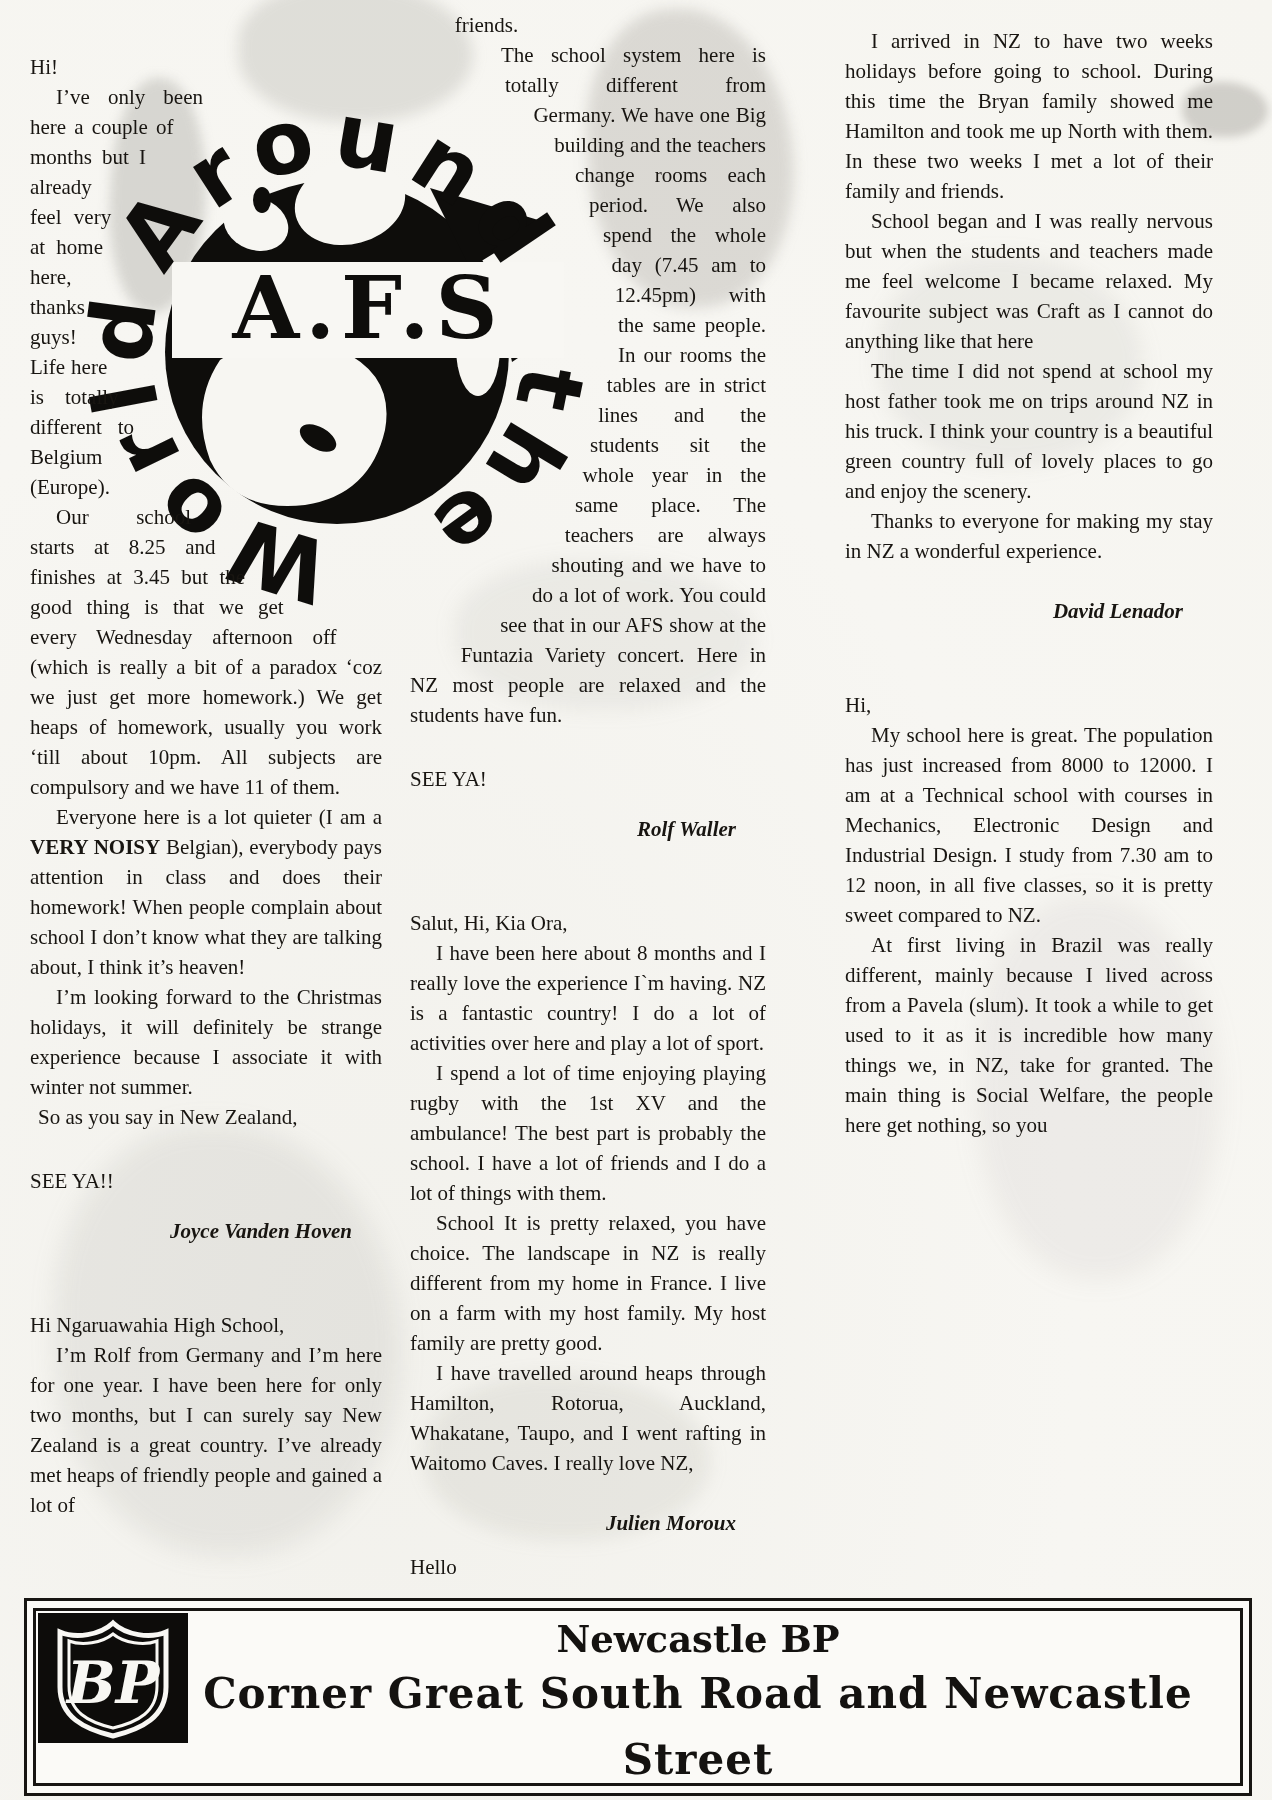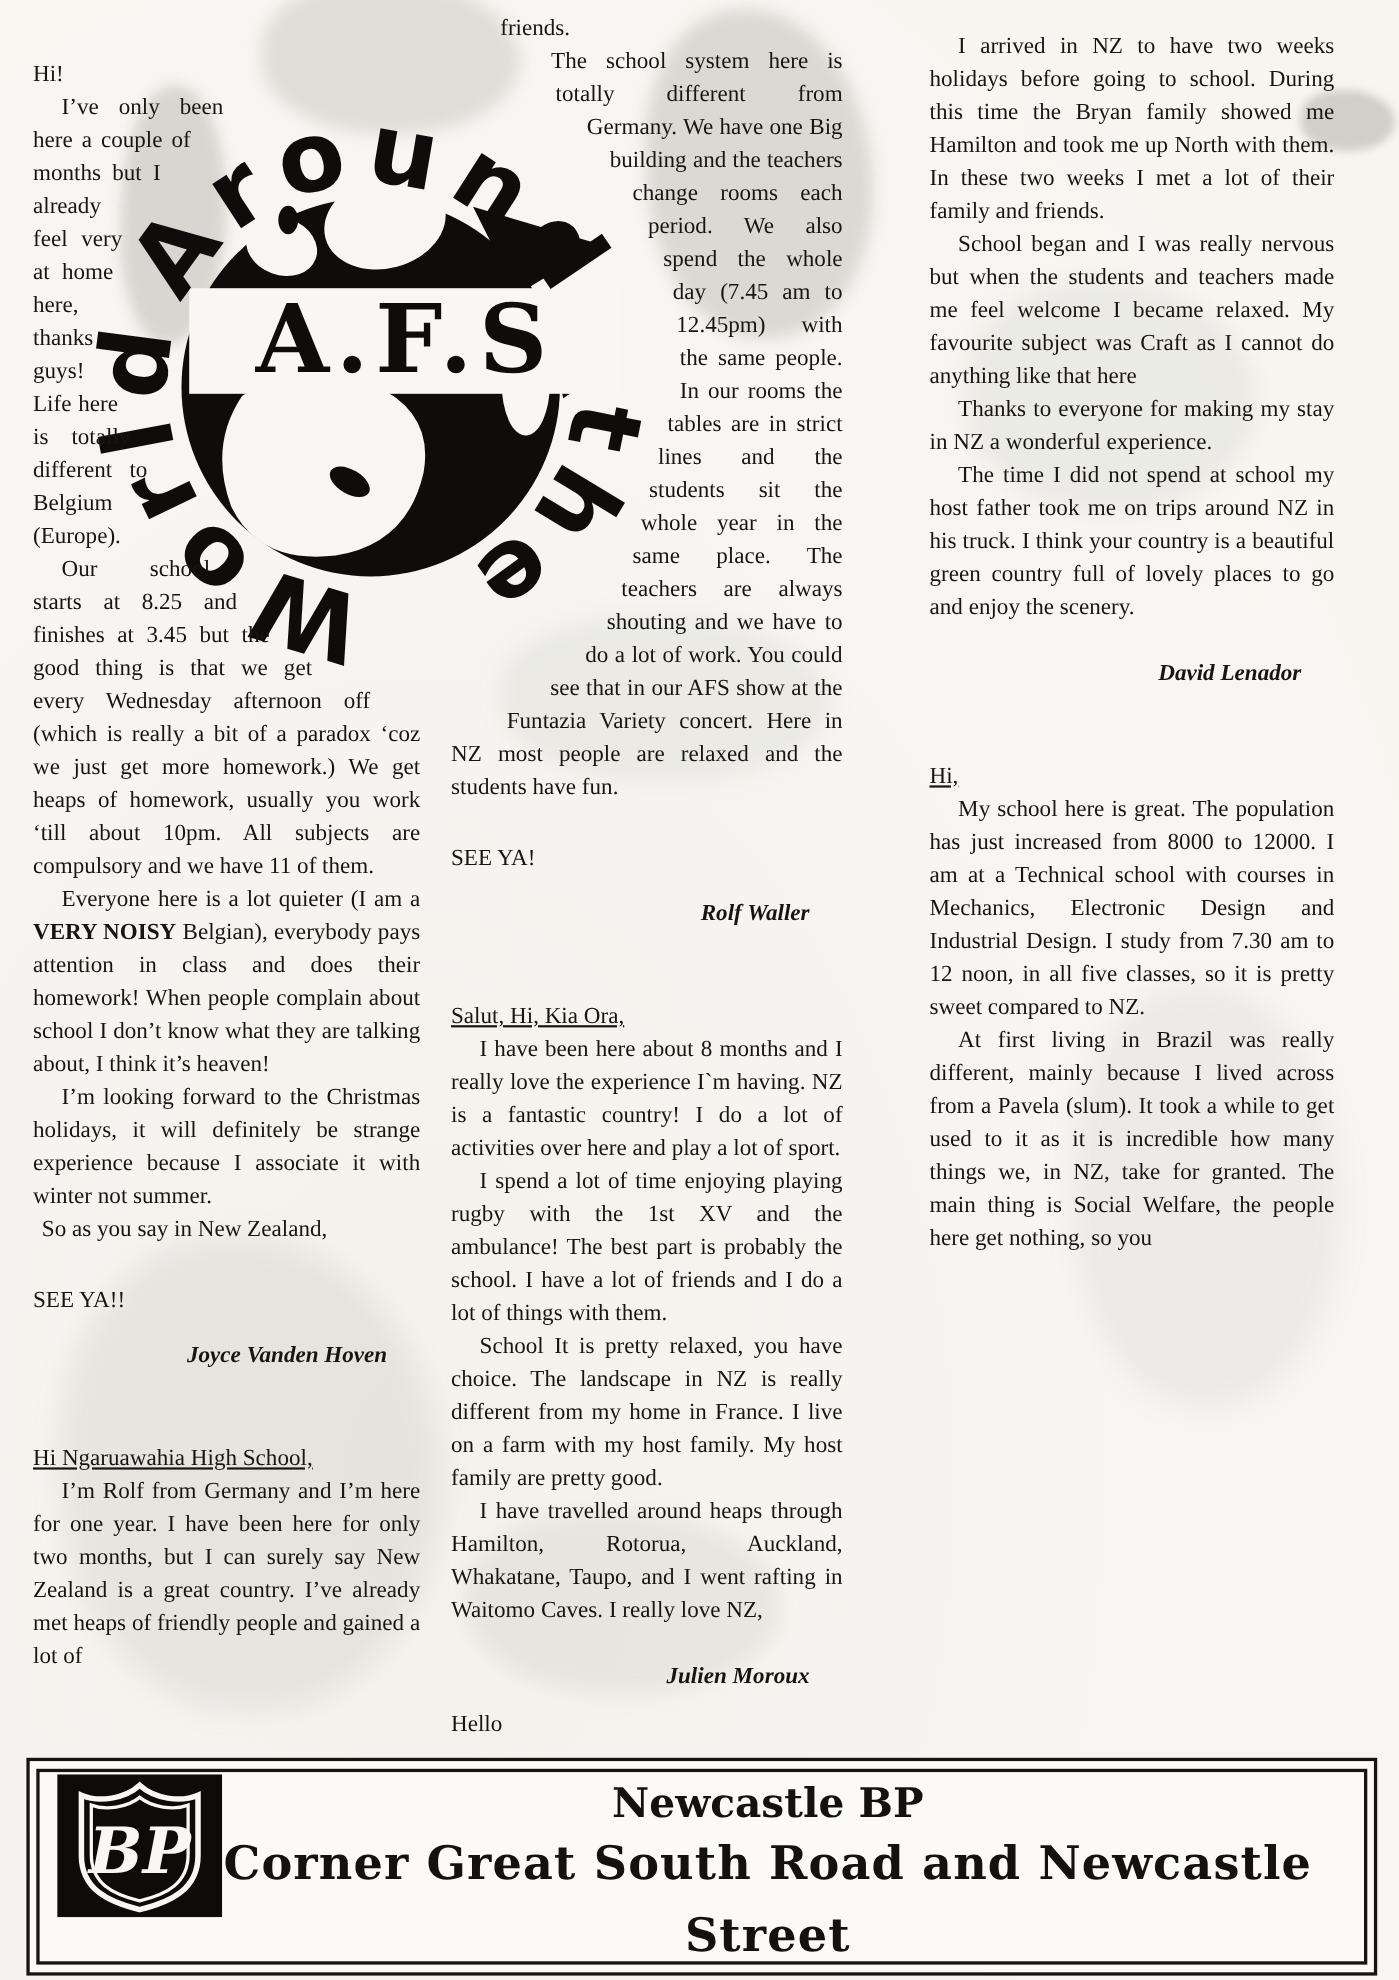--- a/index.html
+++ b/index.html
@@ -33,27 +33,27 @@
     shape-outside:polygon(352px 0px,205px 28px,158px 75px,122px 112px,94px 150px,76px 192px,68px 240px,72px 285px,86px 325px,104px 360px,124px 395px,146px 430px,170px 462px,196px 492px,228px 522px,268px 550px,322px 578px,352px 595px);}
   .shape-left{float:left;width:210px;height:660px;
     shape-outside:polygon(0px 0px,60px 55px,120px 115px,165px 180px,200px 255px,208px 330px,195px 365px,180px 420px,165px 480px,148px 530px,122px 570px,88px 602px,40px 638px,0px 660px);}
   .blk-p{text-indent:26px;}
   .blk-sal{text-indent:0;}
   .blk-cont{text-indent:12px;}
   .blk-tight{text-indent:8px;}
   .blk-signoff{margin-top:34px !important;text-indent:0;}
   .blk-sig{font-weight:bold;text-align:right;padding-right:30px;margin-top:20px !important;font-style:italic;}
   .blk-gap{margin-top:30px !important;}
-  .blk-gap-lg{margin-top:64px !important;text-decoration:underline;}
+  .blk-gap-lg{margin-top:64px !important;}
   .blk-gap-sm{margin-top:14px !important;}
   
   .ad-outer{position:absolute;z-index:3;left:24px;top:1598px;width:1222px;height:192px;
             border:3px solid #171512;background:#fbfaf7;}
   .ad-inner{position:absolute;left:6px;top:7px;right:6px;bottom:7px;border:3px solid #171512;}
-  .ad-logo{position:absolute;left:2px;top:2px;width:178px;height:130px;text-align:center;}
+  .ad-logo{position:absolute;left:2px;top:2px;width:178px;height:130px;}
   .ad-text{position:absolute;left:130px;right:10px;top:6px;text-align:center;
            font-family:"DejaVu Serif", serif;font-weight:bold;color:#141210;}
   .ad-line1{font-size:37px;line-height:44px;}
   .ad-line2{font-size:42px;line-height:66px;letter-spacing:1px;}
   .ad-line3{font-size:42px;line-height:52px;}
 </style>
 </head>
 <body>
 
 <div class="page">
@@ -121,22 +121,22 @@
       <p class="blk-p">I have been here about 8 months and I really love the experience I`m having.  NZ is a fantastic country!  I do a lot of activities over here and play a lot of sport.</p>
       <p class="blk-p">I spend a lot of time enjoying playing rugby with the 1st XV and the ambulance!  The best part is probably the school.  I have a lot of friends and I do a lot  of things with them.</p>
       <p class="blk-p">School It is pretty relaxed, you have choice.  The landscape in NZ is really different from  my home in France.  I live on a farm with my host family.  My host family are pretty good.</p>
       <p class="blk-p">I have travelled around heaps through Hamilton, Rotorua, Auckland, Whakatane, Taupo, and I went rafting in Waitomo Caves. I really love NZ,</p>
       <p class="blk-sig blk-gap">Julien Moroux</p>
       <p class="blk-sal blk-gap-sm">Hello</p>
     </div>
   <div class="col col-right">
       <p class="blk-p">I arrived in NZ to have two weeks holidays before going to school.  During this time the Bryan family showed me Hamilton and took me up North with them.  In these two weeks I met a lot of their family and friends.</p>
       <p class="blk-p">School began and I was really nervous but when the students and teachers made me feel welcome I became relaxed.  My favourite subject was Craft as I cannot do anything like that here</p>
+      <p class="blk-p">The time I did not spend at school my host father took me on trips around NZ in his truck.  I think your country is a beautiful green country full of lovely places to go and enjoy the scenery.</p>
       <p class="blk-p">Thanks to everyone for making my stay in NZ a wonderful experience.</p>
-      <p class="blk-p">The time I did not spend at school my host father took me on trips around NZ in his truck.  I think your country is a beautiful green country full of lovely places to go and enjoy the scenery.</p>
       <p class="blk-sig blk-gap">David Lenador</p>
       <p class="blk-sal blk-gap-lg">Hi,</p>
       <p class="blk-p">My school here is great.  The population has just increased from 8000 to 12000.  I am at a Technical school with courses in Mechanics, Electronic Design and Industrial Design.  I study from 7.30 am to 12 noon, in all five classes, so it is pretty sweet compared to NZ.</p>
       <p class="blk-p">At first living in Brazil was really different, mainly because I lived across from a Pavela (slum). It took a while to get used to it as it is incredible how many things we, in NZ, take for granted.  The main thing is Social Welfare, the people here get nothing,  so you</p>
     </div>
 
   <div class="ad-outer">
     <div class="ad-inner">
       <div class="ad-logo">
         <svg width="150" height="130" viewBox="0 0 150 130">

